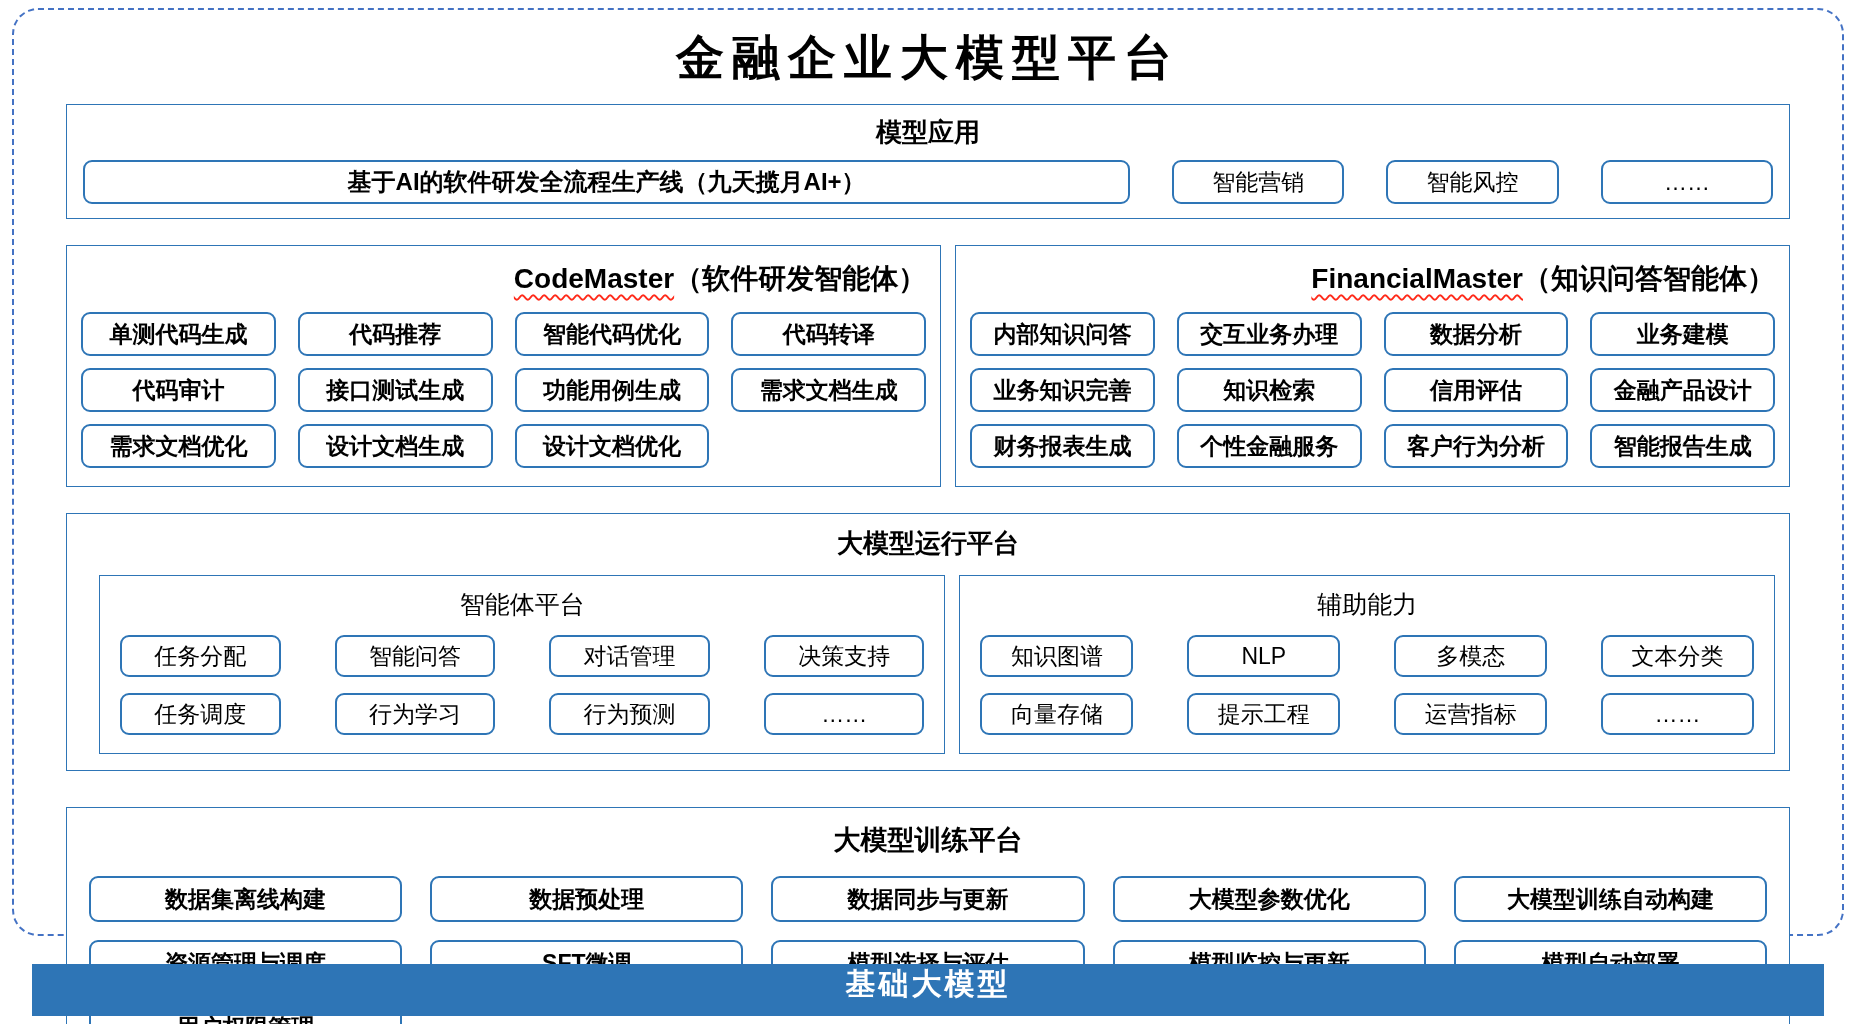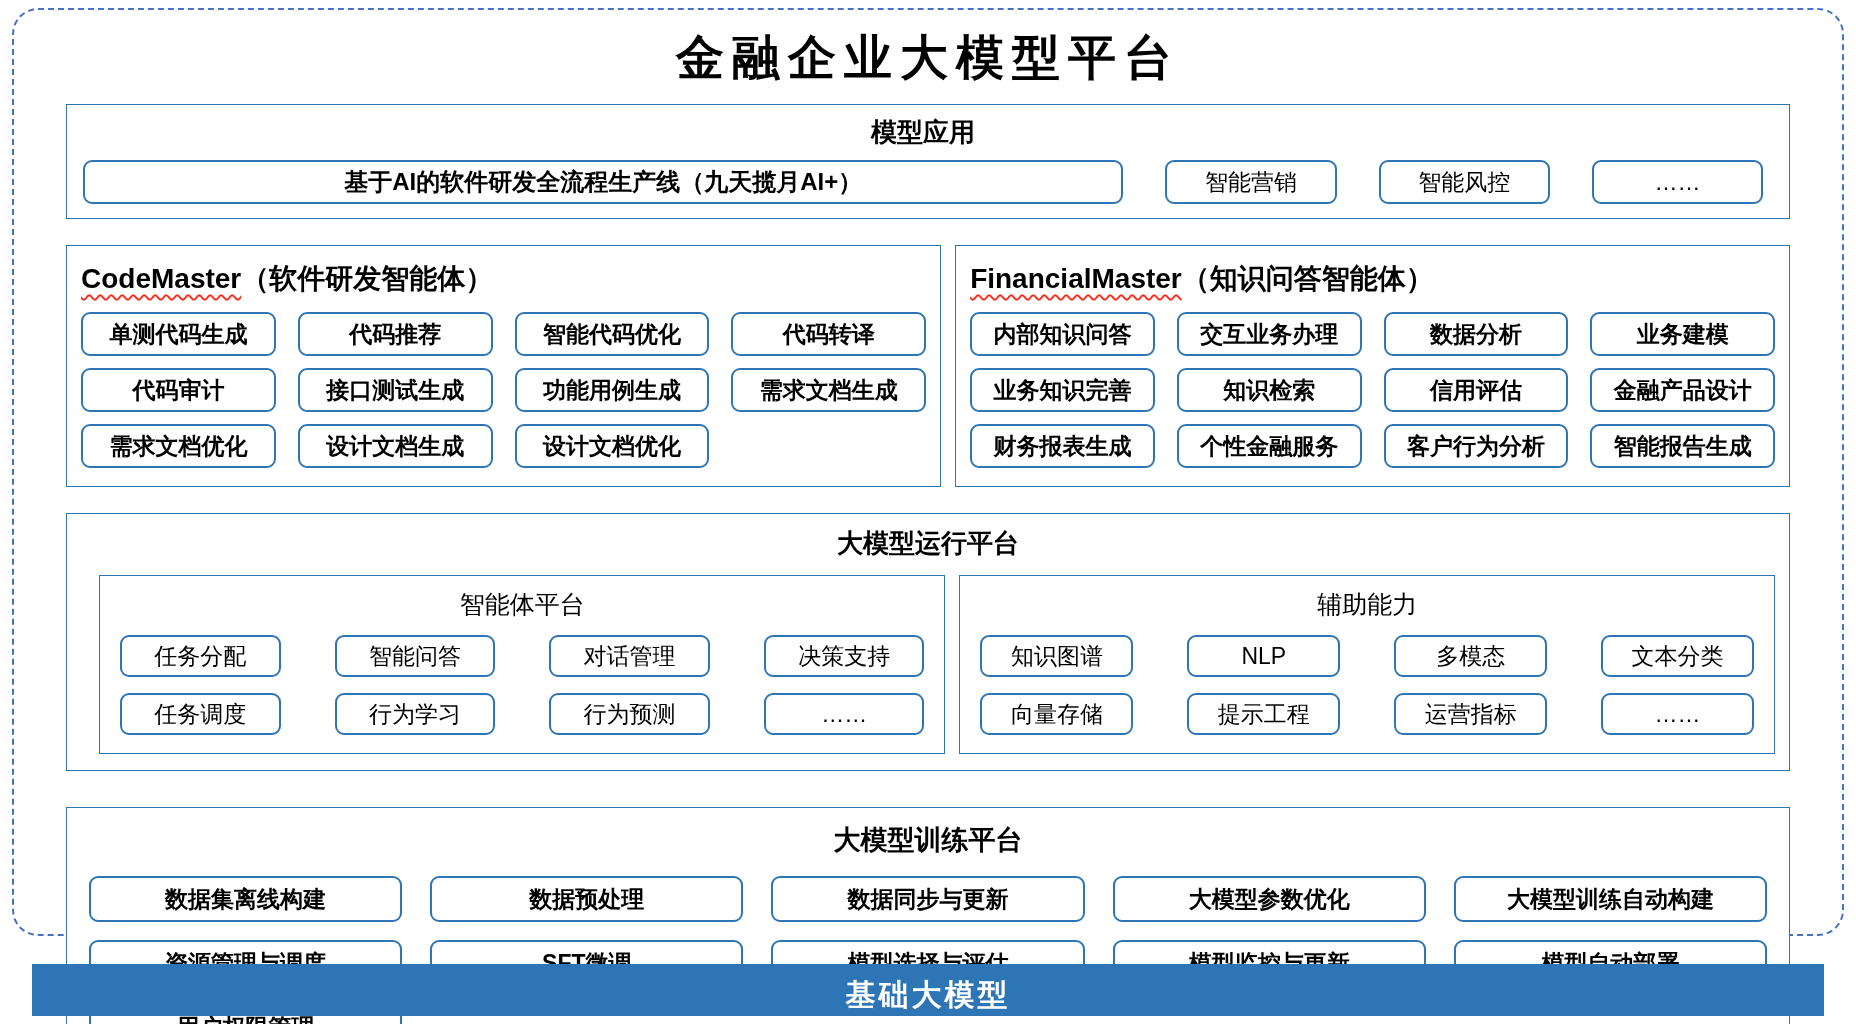--- a/index.html
+++ b/index.html
@@ -40,32 +40,32 @@
     border-radius: 9px;
     height: 44px;
     display: flex; align-items: center; justify-content: center;
     font-size: 23px;
     background: #fff;
     white-space: nowrap;
   }
   .bold-items .item { font-weight: bold; }
 
   
-  .sec-app { padding: 10px 26px 14px 16px; }
+  .sec-app { padding: 10px 16px 14px 16px; }
   .sec-app .sec-title { margin-bottom: 10px; }
   .app-row { display: flex; gap: 42px; align-items: center; }
   .app-pipeline { flex: 6.2; font-weight: bold; font-size: 24px; }
   .app-item { flex: 1; }
 
   
   .agents-row { display: flex; gap: 14px; margin-top: 26px; }
   .agent-box { border: 1px solid #2E75B6; padding: 12px 14px 18px 14px; }
   .agent-left  { flex: 1.05; }
   .agent-right { flex: 1; }
-  .agent-title { text-align: left; font-weight: bold; font-size: 28px; margin: 2px 0 14px 0; }
+  .agent-title { text-align: right; font-weight: bold; font-size: 28px; margin: 2px 0 14px 0; }
   .squiggle {
     text-decoration: underline wavy #FF2A1A;
     text-decoration-thickness: 2px;
     text-underline-offset: 6px;
     text-decoration-skip-ink: none;
   }
   .agent-grid { display: grid; grid-template-columns: repeat(4, 1fr); gap: 12px 22px; }
 
   
   .sec-runtime { margin-top: 26px; padding: 12px 14px 16px 14px; }
@@ -87,21 +87,21 @@
   
   .foundation-bar {
     position: absolute;
     left: 32px; top: 964px;
     width: 1792px; height: 52px;
     background: #2E75B6;
     color: #ffffff;
     font-weight: bold;
     font-size: 30px;
     letter-spacing: 3px;
-    display: flex; align-items: flex-end; justify-content: center;
+    display: flex; align-items: flex-start; justify-content: center;
   }
 </style>
 </head>
 <body>
 
 <div class="frame">
 
   <div class="main-title">金融企业大模型平台</div>
 
   <div class="section sec-app">

